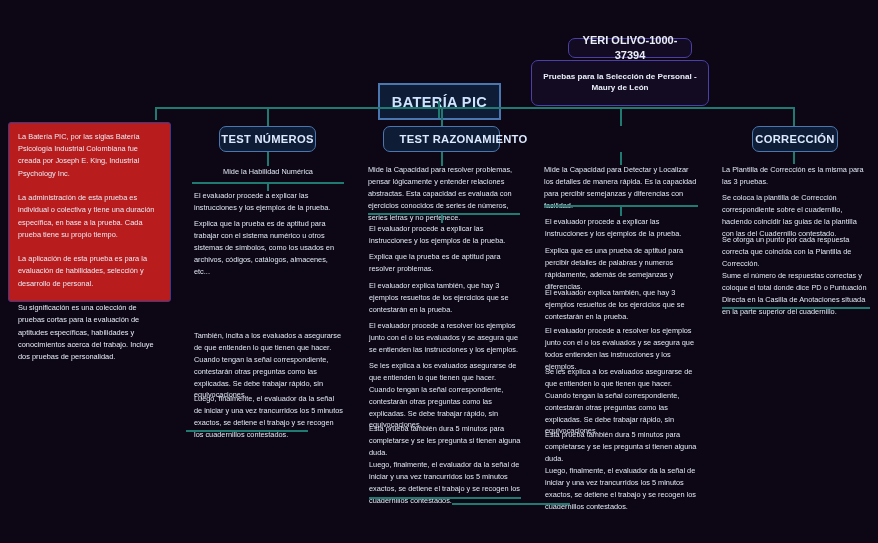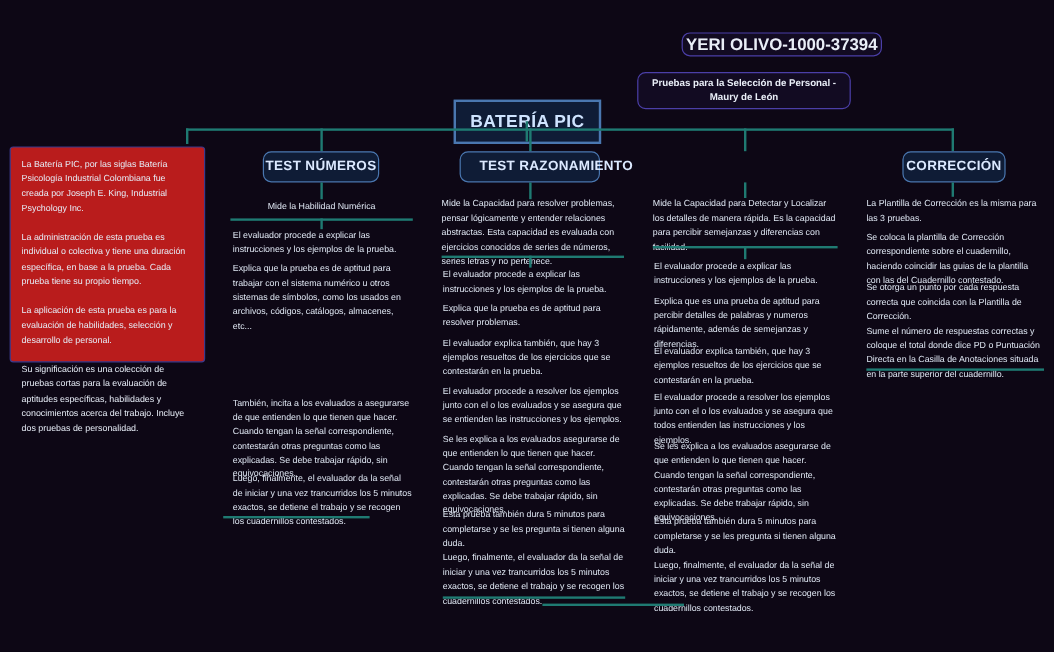--- a/index.html
+++ b/index.html
@@ -37,22 +37,22 @@
     position: absolute;
     border: 1px solid #4b3fa8;
     border-radius: 7px;
     background: #120b22;
     color: #e9eef7;
     display: flex; align-items: center; justify-content: center;
     text-align: center;
     font-weight: 700;
     line-height: 1.35;
   }
-  #hdr-name { left: 568px; top: 27px; width: 167px; height: 20px; font-size: 14px; }
-  #hdr-sub  { left: 531px; top: 60px; width: 178px; height: 31px; font-size: 8.1px; padding: 0 6px;}
+  #hdr-name { left: 568px; top: 38px; width: 124px; height: 20px; font-size: 11px; }
+  #hdr-sub  { left: 531px; top: 60px; width: 178px; height: 46px; font-size: 8.1px; padding: 0 6px;}
 
   
   .branch-node {
     position: absolute;
     height: 26px;
     background: #0f1c36;
     border: 1.6px solid #4a77b0;
     border-radius: 7px;
     color: #dce9ff;
     display: flex; align-items: center; justify-content: center;

